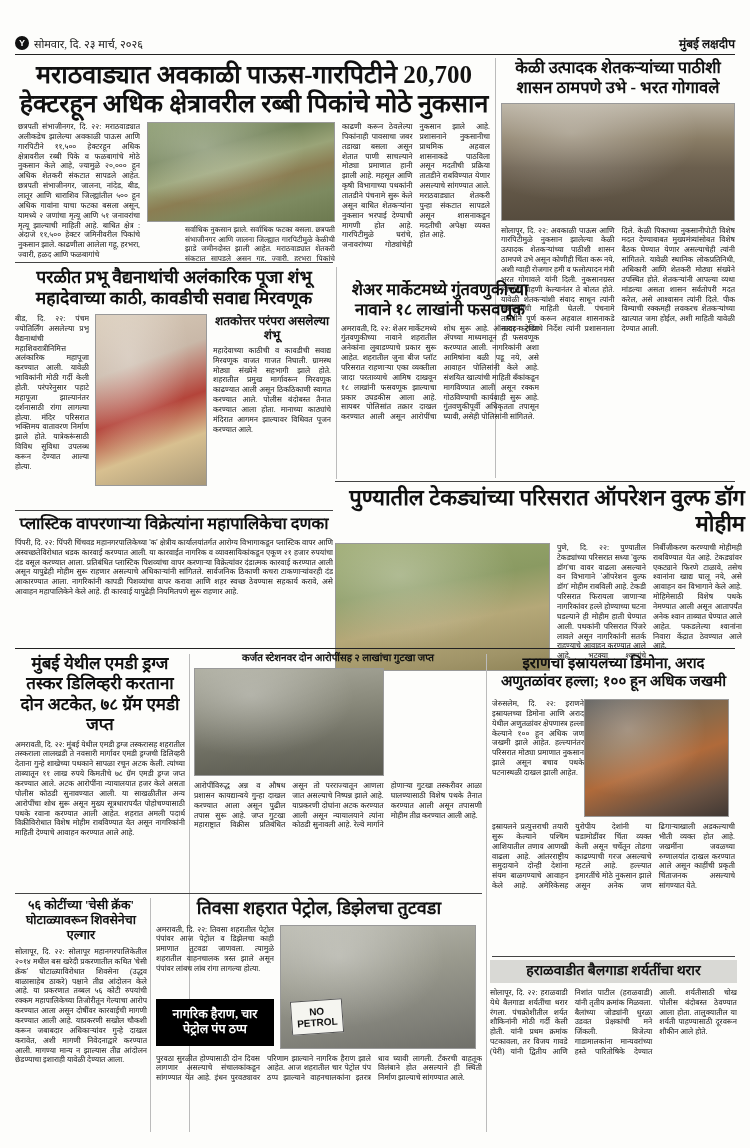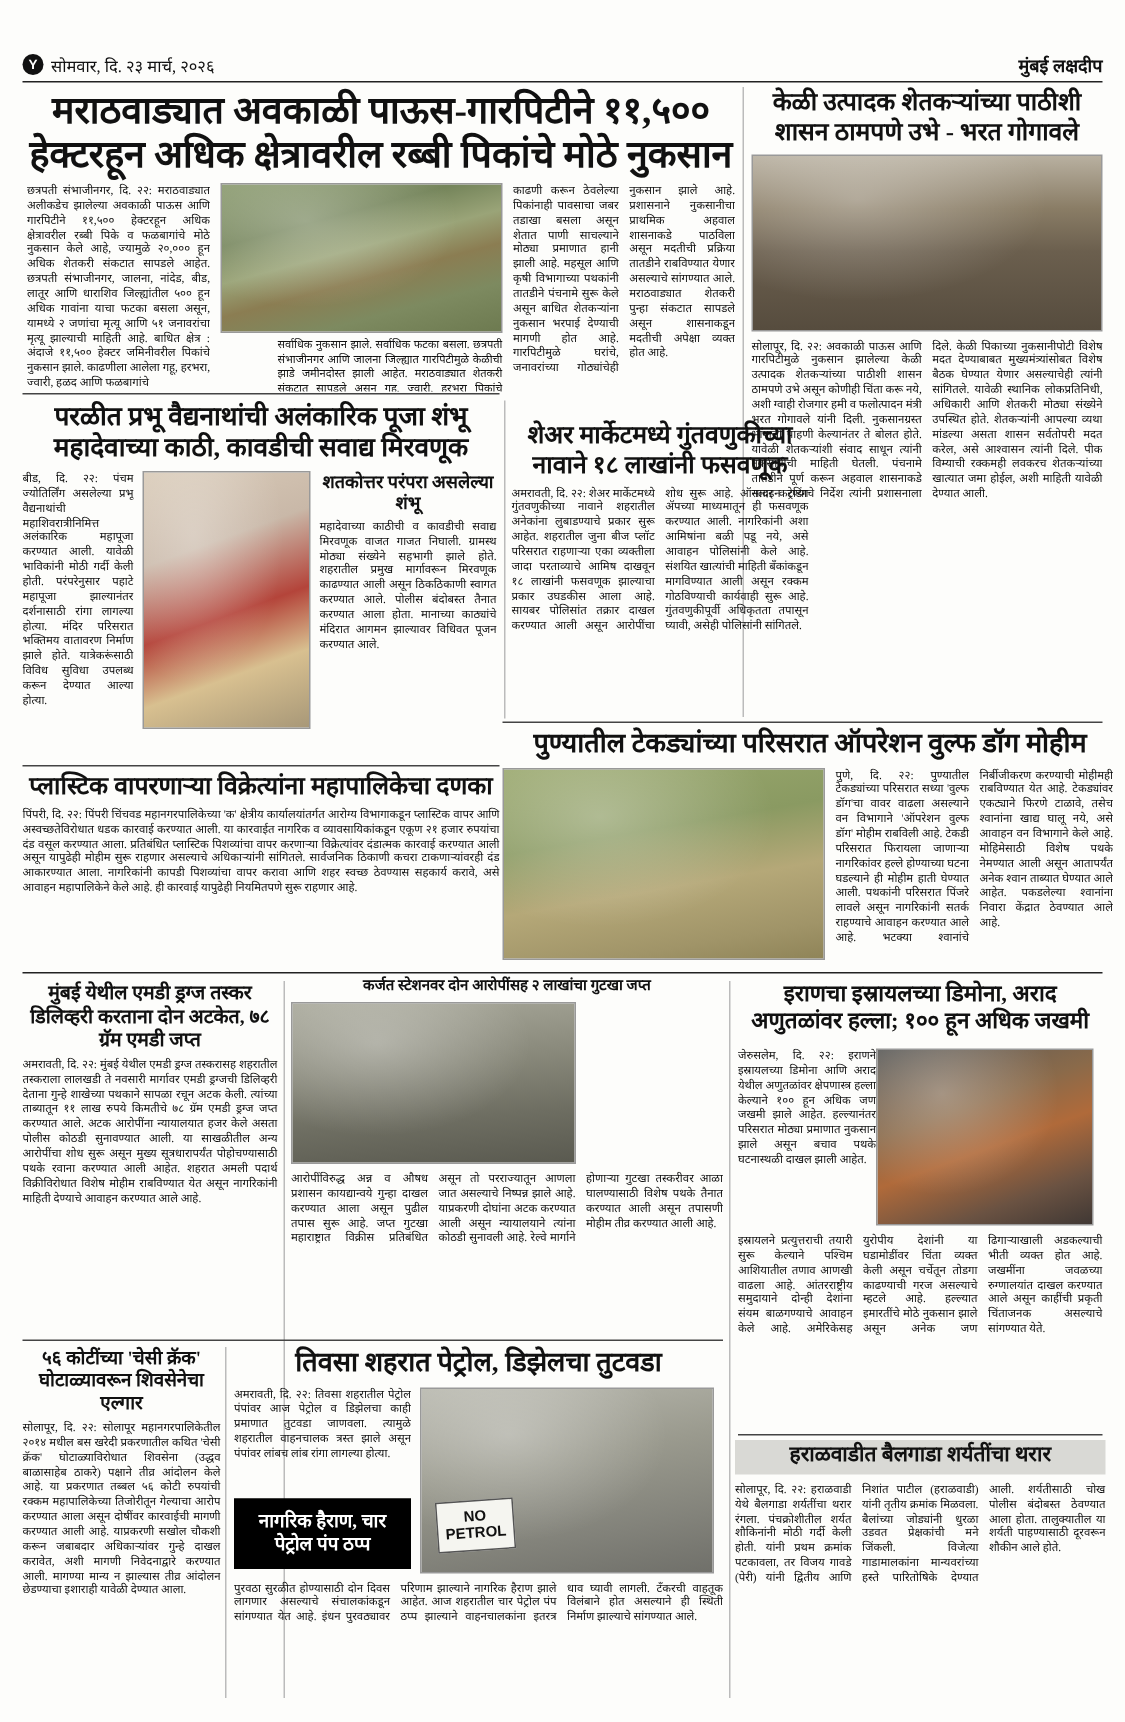--- a/index.html
+++ b/index.html
@@ -57,21 +57,21 @@
 <div class="page">
 
   <div class="masthead">
     <span class="logo">Y</span>
     <span>सोमवार, दि. २३ मार्च, २०२६</span>
     <span class="edition">मुंबई लक्षदीप</span>
   </div>
   <div class="rule-h" style="top:54px;left:15px;width:720px;background:#222;"></div>
 
   <div class="abs" style="top:60px;left:18px;width:472px;">
-    <h1 class="lead">मराठवाड्यात अवकाळी पाऊस-गारपिटीने ११,५०० हेक्टरहून अधिक क्षेत्रावरील रब्बी पिकांचे मोठे नुकसान</h1>
+    <h1 class="lead">मराठवाड्यात अवकाळी पाऊस-गारपिटीने 20,700 हेक्टरहून अधिक क्षेत्रावरील रब्बी पिकांचे मोठे नुकसान</h1>
   </div>
   <div class="abs row" style="top:122px;left:18px;width:472px;height:140px;gap:7px;">
     <div class="body-txt" style="width:122px;height:140px;">छत्रपती संभाजीनगर, दि. २२: मराठवाड्यात अलीकडेच झालेल्या अवकाळी पाऊस आणि गारपिटीने ११,५०० हेक्टरहून अधिक क्षेत्रावरील रब्बी पिके व फळबागांचे मोठे नुकसान केले आहे, ज्यामुळे २०,००० हून अधिक शेतकरी संकटात सापडले आहेत. छत्रपती संभाजीनगर, जालना, नांदेड, बीड, लातूर आणि धाराशिव जिल्ह्यांतील ५०० हून अधिक गावांना याचा फटका बसला असून, यामध्ये २ जणांचा मृत्यू आणि ५१ जनावरांचा मृत्यू झाल्याची माहिती आहे. बाधित क्षेत्र : अंदाजे ११,५०० हेक्टर जमिनीवरील पिकांचे नुकसान झाले. काढणीला आलेला गहू, हरभरा, ज्वारी, हळद आणि फळबागांचे</div>
     <div style="width:188px;">
       <div class="photo ph-flood" style="width:188px;height:100px;">
           <div class="ph-glare"></div>
         </div>
       <div class="caption" style="height:36px;margin-top:3px;margin-left:38px;">सर्वाधिक नुकसान झाले. सर्वाधिक फटका बसला. छत्रपती संभाजीनगर आणि जालना जिल्ह्यात गारपिटीमुळे केळीची झाडे जमीनदोस्त झाली आहेत. मराठवाड्यात शेतकरी संकटात सापडले असून गहू, ज्वारी, हरभरा पिकांचे नुकसान झाले.</div>
     </div>
     <div class="body-txt cols-2" style="width:148px;height:140px;">काढणी करून ठेवलेल्या पिकांनाही पावसाचा जबर तडाखा बसला असून शेतात पाणी साचल्याने मोठ्या प्रमाणात हानी झाली आहे. महसूल आणि कृषी विभागाच्या पथकांनी तातडीने पंचनामे सुरू केले असून बाधित शेतकऱ्यांना नुकसान भरपाई देण्याची मागणी होत आहे. गारपिटीमुळे घरांचे, जनावरांच्या गोठ्यांचेही नुकसान झाले आहे. प्रशासनाने नुकसानीचा प्राथमिक अहवाल शासनाकडे पाठविला असून मदतीची प्रक्रिया तातडीने राबविण्यात येणार असल्याचे सांगण्यात आले. मराठवाड्यात शेतकरी पुन्हा संकटात सापडले असून शासनाकडून मदतीची अपेक्षा व्यक्त होत आहे.</div>
@@ -106,40 +106,40 @@
   <div class="rule-v" style="top:267px;left:336px;height:212px;"></div>
 
   <div class="abs" style="top:280px;left:341px;width:198px;">
     <h2 class="sec" style="font-size:16.5px;">शेअर मार्केटमध्ये गुंतवणुकीच्या नावाने १८ लाखांनी फसवणूक</h2>
     <div class="body-txt cols-2" style="width:198px;height:158px;margin-top:4px;">अमरावती, दि. २२: शेअर मार्केटमध्ये गुंतवणुकीच्या नावाने शहरातील अनेकांना लुबाडण्याचे प्रकार सुरू आहेत. शहरातील जुना बीज प्लॉट परिसरात राहणाऱ्या एका व्यक्तीला जादा परताव्याचे आमिष दाखवून १८ लाखांनी फसवणूक झाल्याचा प्रकार उघडकीस आला आहे. सायबर पोलिसांत तक्रार दाखल करण्यात आली असून आरोपींचा शोध सुरू आहे. ऑनलाइन ट्रेडिंग ॲपच्या माध्यमातून ही फसवणूक करण्यात आली. नागरिकांनी अशा आमिषांना बळी पडू नये, असे आवाहन पोलिसांनी केले आहे. संशयित खात्यांची माहिती बँकांकडून मागविण्यात आली असून रक्कम गोठविण्याची कार्यवाही सुरू आहे. गुंतवणुकीपूर्वी अधिकृतता तपासून घ्यावी, असेही पोलिसांनी सांगितले.</div>
   </div>
 
   <div class="rule-h" style="top:481px;left:335px;width:400px;"></div>
 
   <div class="abs" style="top:485px;left:335px;width:410px;">
-    <h2 class="sec" style="font-size:18px;">पुण्यातील टेकड्यांच्या परिसरात ऑपरेशन वुल्फ डॉग मोहीम</h2>
+    <h2 class="sec" style="font-size:22px;text-align:right;">पुण्यातील टेकड्यांच्या परिसरात ऑपरेशन वुल्फ डॉग मोहीम</h2>
     <div class="row" style="margin-top:5px;gap:7px;">
       <div class="photo ph-dogs" style="width:215px;height:128px;">
           <div class="ph-glare"></div>
         </div>
       <div class="body-txt cols-2" style="width:185px;height:128px;">पुणे, दि. २२: पुण्यातील टेकड्यांच्या परिसरात सध्या 'वुल्फ डॉग'चा वावर वाढला असल्याने वन विभागाने 'ऑपरेशन वुल्फ डॉग' मोहीम राबविली आहे. टेकडी परिसरात फिरायला जाणाऱ्या नागरिकांवर हल्ले होण्याच्या घटना घडल्याने ही मोहीम हाती घेण्यात आली. पथकांनी परिसरात पिंजरे लावले असून नागरिकांनी सतर्क राहण्याचे आवाहन करण्यात आले आहे. भटक्या श्वानांचे निर्बीजीकरण करण्याची मोहीमही राबविण्यात येत आहे. टेकड्यांवर एकट्याने फिरणे टाळावे, तसेच श्वानांना खाद्य घालू नये, असे आवाहन वन विभागाने केले आहे. मोहिमेसाठी विशेष पथके नेमण्यात आली असून आतापर्यंत अनेक श्वान ताब्यात घेण्यात आले आहेत. पकडलेल्या श्वानांना निवारा केंद्रात ठेवण्यात आले आहे.</div>
     </div>
   </div>
 
   <div class="rule-h" style="top:510px;left:15px;width:318px;"></div>
 
   <div class="abs" style="top:514px;left:15px;width:318px;">
     <h2 class="sec" style="font-size:16.5px;">प्लास्टिक वापरणाऱ्या विक्रेत्यांना महापालिकेचा दणका</h2>
     <div class="body-txt" style="width:318px;height:104px;margin-top:4px;">पिंपरी, दि. २२: पिंपरी चिंचवड महानगरपालिकेच्या 'क' क्षेत्रीय कार्यालयांतर्गत आरोग्य विभागाकडून प्लास्टिक वापर आणि अस्वच्छतेविरोधात धडक कारवाई करण्यात आली. या कारवाईत नागरिक व व्यावसायिकांकडून एकूण २१ हजार रुपयांचा दंड वसूल करण्यात आला. प्रतिबंधित प्लास्टिक पिशव्यांचा वापर करणाऱ्या विक्रेत्यांवर दंडात्मक कारवाई करण्यात आली असून यापुढेही मोहीम सुरू राहणार असल्याचे अधिकाऱ्यांनी सांगितले. सार्वजनिक ठिकाणी कचरा टाकणाऱ्यांवरही दंड आकारण्यात आला. नागरिकांनी कापडी पिशव्यांचा वापर करावा आणि शहर स्वच्छ ठेवण्यास सहकार्य करावे, असे आवाहन महापालिकेने केले आहे. ही कारवाई यापुढेही नियमितपणे सुरू राहणार आहे.</div>
   </div>
 
   <div class="rule-h" style="top:648px;left:15px;width:720px;background:#222;"></div>
 
   <div class="abs" style="top:654px;left:15px;width:170px;">
-    <h2 class="sec" style="font-size:13px;">मुंबई येथील एमडी ड्रग्ज तस्कर डिलिव्हरी करताना दोन अटकेत, ७८ ग्रॅम एमडी जप्त</h2>
+    <h2 class="sec" style="font-size:17px;">मुंबई येथील एमडी ड्रग्ज तस्कर डिलिव्हरी करताना दोन अटकेत, ७८ ग्रॅम एमडी जप्त</h2>
     <div class="body-txt" style="width:170px;height:184px;margin-top:4px;">अमरावती, दि. २२: मुंबई येथील एमडी ड्रग्ज तस्करासह शहरातील तस्कराला लालखडी ते नवसारी मार्गावर एमडी ड्रग्जची डिलिव्हरी देताना गुन्हे शाखेच्या पथकाने सापळा रचून अटक केली. त्यांच्या ताब्यातून ११ लाख रुपये किमतीचे ७८ ग्रॅम एमडी ड्रग्ज जप्त करण्यात आले. अटक आरोपींना न्यायालयात हजर केले असता पोलीस कोठडी सुनावण्यात आली. या साखळीतील अन्य आरोपींचा शोध सुरू असून मुख्य सूत्रधारापर्यंत पोहोचण्यासाठी पथके रवाना करण्यात आली आहेत. शहरात अमली पदार्थ विक्रीविरोधात विशेष मोहीम राबविण्यात येत असून नागरिकांनी माहिती देण्याचे आवाहन करण्यात आले आहे.</div>
   </div>
 
   <div class="rule-v" style="top:654px;left:189px;height:478px;"></div>
 
   <div class="abs" style="top:652px;left:194px;width:288px;">
     <h2 class="sec" style="font-size:10px;">कर्जत स्टेशनवर दोन आरोपींसह २ लाखांचा गुटखा जप्त</h2>
     <div class="row" style="margin-top:4px;gap:6px;">
       <div class="photo ph-gutkha" style="width:190px;height:108px;">
           <div class="ph-glare"></div>

